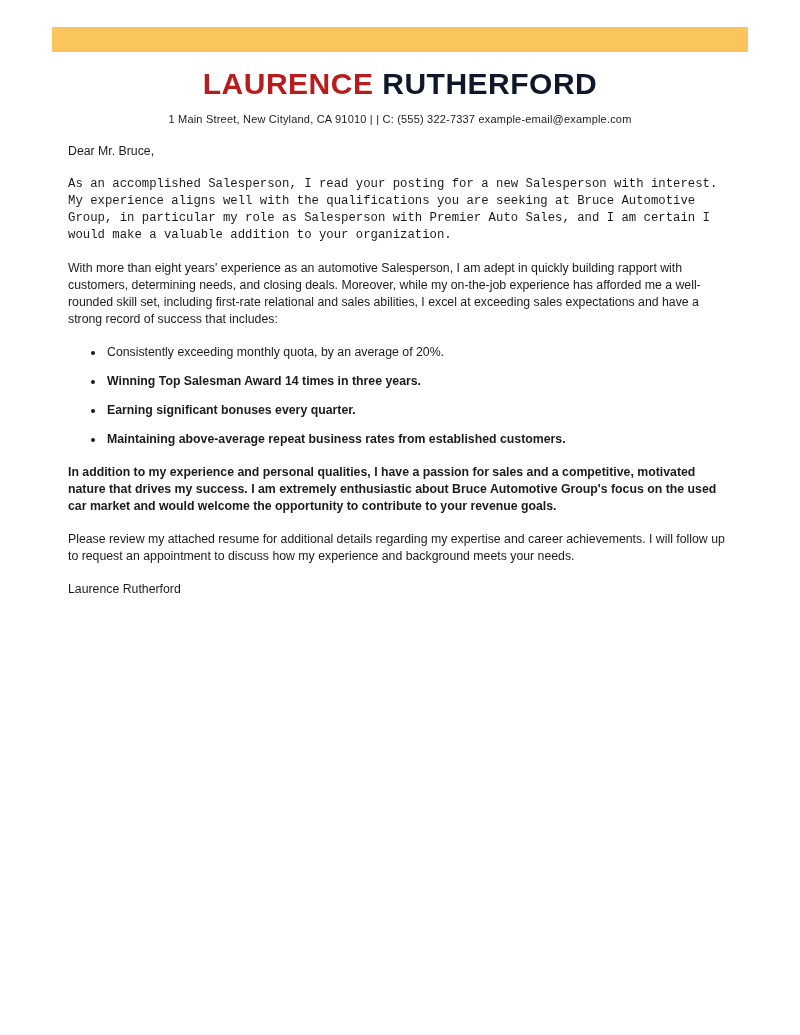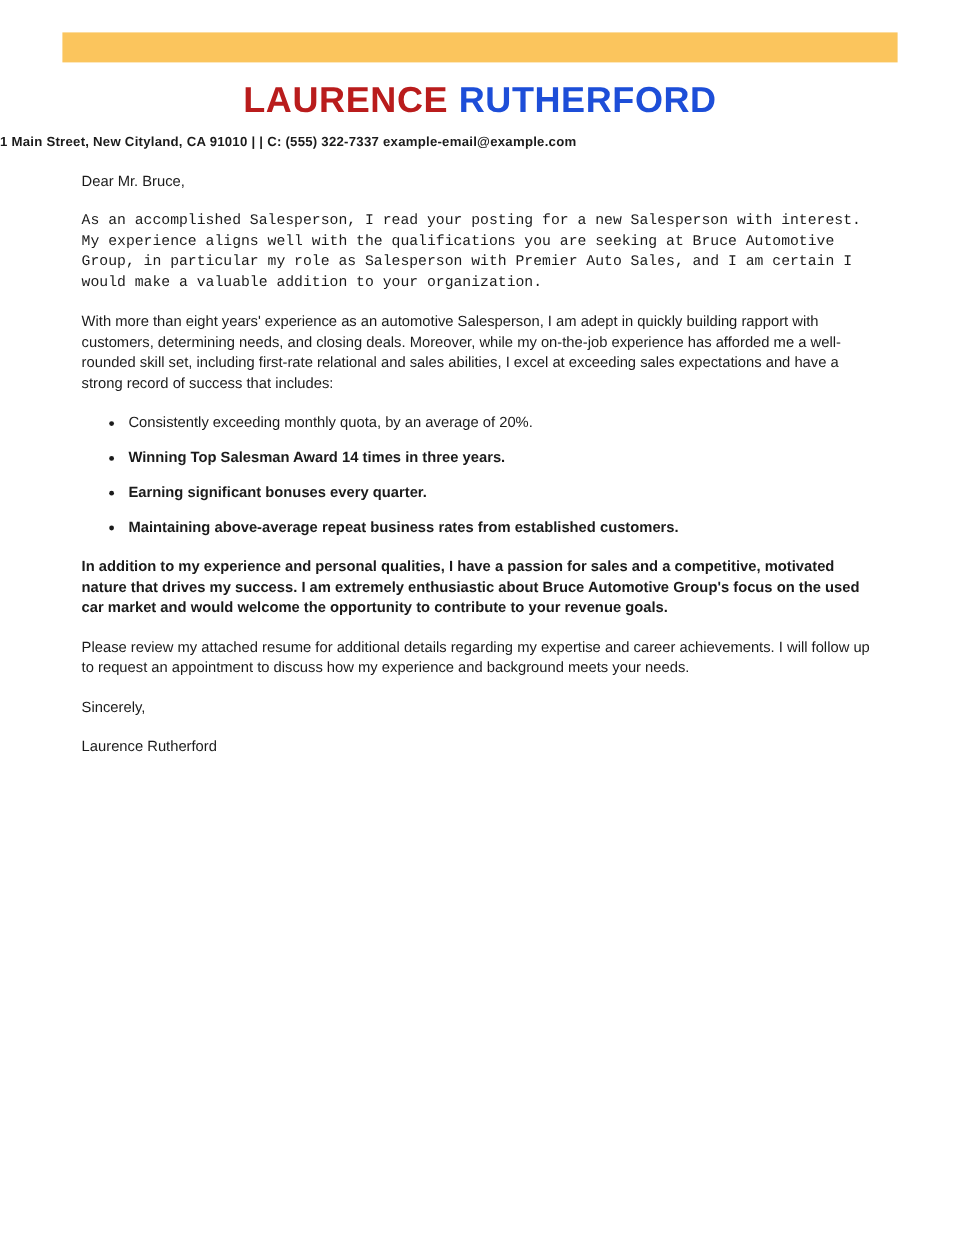--- a/index.html
+++ b/index.html
@@ -18,23 +18,24 @@
   .name {
     margin: 14px 0 0 0;
     text-align: center;
     font-size: 30px;
     line-height: 36px;
     font-weight: bold;
     letter-spacing: 0.5px;
   }
   .contact {
     margin: 10px 0 0 0;
+    text-align: center;
     font-size: 11px;
     line-height: 15px;
-    font-weight: bold;
+    font-weight: normal;
     letter-spacing: 0.2px;
   }
   .letter {
     padding: 0 52px;
     font-size: 12.3px;
     line-height: 17px;
   }
   .letter p { margin: 16px; }
   .greeting   { margin-top: 14px; }
   .para-1     { margin-top: 9px; font-family: Liberation Mono, monospace; }
@@ -53,21 +54,21 @@
   .signature  { margin-top: 33px; }
 </style>
 </head>
 <body>
 
 <div class="page" style="color: rgb(27, 27, 27);">
 
   <div class="accent-bar" style="background: rgb(251, 197, 93);"></div>
 
   <header>
-    <h1 class="name"><span style="color: #b91c1c;">LAURENCE</span> <span style="color: #1d4ed8;">RUTHERFORD</span></h1>
+    <h1 class="name"><span style="color: #b91c1c;">LAURENCE</span> <span style="color: #0f172a;">RUTHERFORD</span></h1>
     <p class="contact">1 Main Street, New Cityland, CA 91010 | | C: (555) 322-7337 example-email@example.com</p>
   </header>
 
   <main class="letter">
     <p class="greeting">Dear Mr. Bruce,</p>
 
     <p class="para-1">As an accomplished Salesperson, I read your posting for a new Salesperson with interest. My experience aligns well with the qualifications you are seeking at Bruce Automotive Group, in particular my role as Salesperson with Premier Auto Sales, and I am certain I would make a valuable addition to your organization.</p>
 
     <p class="para-2">With more than eight years' experience as an automotive Salesperson, I am adept in quickly building rapport with customers, determining needs, and closing deals. Moreover, while my on-the-job experience has afforded me a well-rounded skill set, including first-rate relational and sales abilities, I excel at exceeding sales expectations and have a strong record of success that includes:</p>
 
@@ -76,18 +77,17 @@
       <li>Winning Top Salesman Award 14 times in three years.</li>
       <li>Earning significant bonuses every quarter.</li>
       <li>Maintaining above-average repeat business rates from established customers.</li>
     </ul>
 
     <p class="para-3">In addition to my experience and personal qualities, I have a passion for sales and a competitive, motivated nature that drives my success. I am extremely enthusiastic about Bruce Automotive Group's focus on the used car market and would welcome the opportunity to contribute to your revenue goals.</p>
 
     <p class="para-4">Please review my attached resume for additional details regarding my expertise and career achievements. I will follow up to request an appointment to discuss how my experience and background meets your needs.</p>
 
 
-    <p class="signoff">Sincerely,</p>
 
     <p class="signature">Laurence Rutherford</p>
   </main>
 
 </div>
 
 </body></html>

